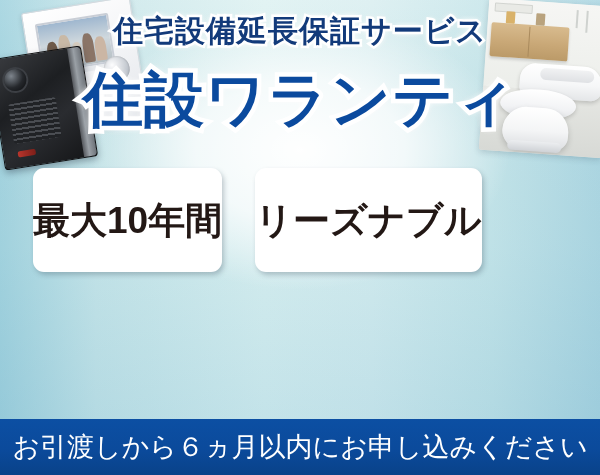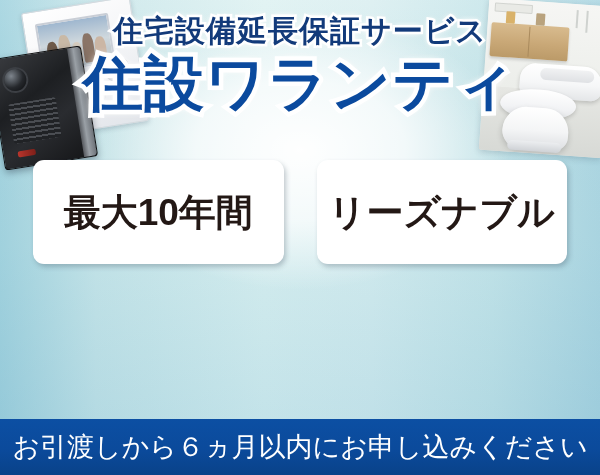--- a/index.html
+++ b/index.html
@@ -101,31 +101,31 @@
   
   .head{position:absolute;left:0;top:0;width:600px;z-index:5;text-align:center;}
   .subtitle{
     margin:16px 0 0 0;font-size:30px;line-height:1;font-weight:bold;
     color:#123a7a;letter-spacing:1px;
     -webkit-text-stroke:5px #ffffff;paint-order:stroke fill;
     text-shadow:0 0 7px #ffffff,0 0 7px #ffffff,0 0 4px #ffffff;
     white-space:nowrap;
   }
   .maintitle{
-    margin:6px 0 0 0;font-size:60px;line-height:1.05;font-weight:bold;
+    margin:22px 0 0 0;font-size:60px;line-height:1.05;font-weight:bold;
     color:#0b4a9e;letter-spacing:1px;
     -webkit-text-stroke:9px #ffffff;paint-order:stroke fill;
     text-shadow:0 0 10px #ffffff,0 0 10px #ffffff,0 0 6px #ffffff;
     white-space:nowrap;
   }
 
   
   .features{
-    position:absolute;left:33px;top:160px;width:534px;z-index:6;
-    display:grid;grid-template-columns:1fr 1fr;grid-template-rows:104px 104px;
+    position:absolute;left:33px;top:168px;width:534px;z-index:6;
+    display:grid;grid-template-columns:1fr 1fr 1fr;grid-template-rows:104px 104px;
     column-gap:33px;row-gap:21px;
   }
   .card{
     background:#ffffff;border-radius:11px;
     box-shadow:2px 3px 5px rgba(60,80,95,0.30);
     display:flex;align-items:center;justify-content:center;
   }
   .card-label{
     font-size:37px;font-weight:bold;color:#231815;letter-spacing:0px;
     white-space:nowrap;line-height:1;

